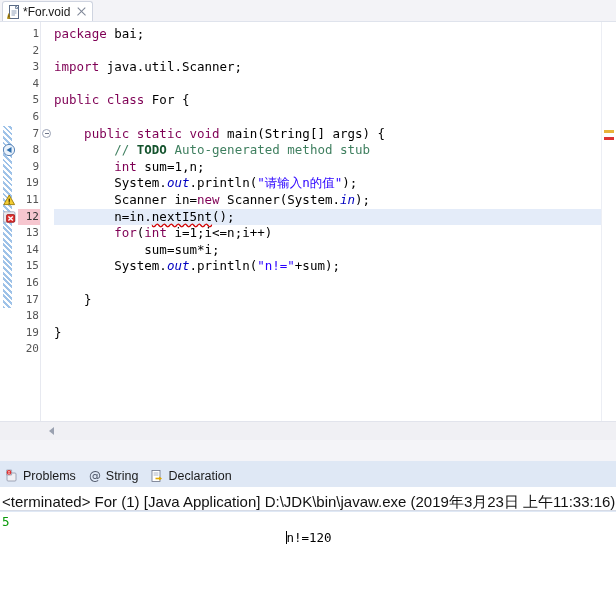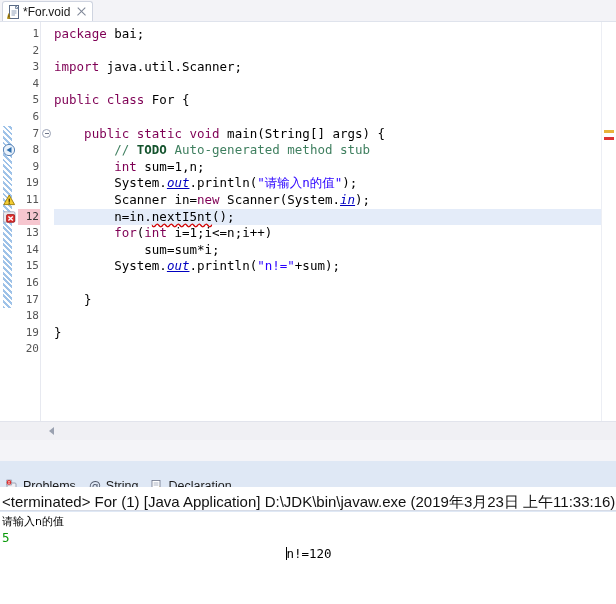--- a/index.html
+++ b/index.html
@@ -168,21 +168,21 @@
     position: absolute;
     left: 54px;
     right: 0;
     height: 16.6px;
     background: #e4ecf9;
   }
   .kw      { color: #7f0055; font-weight: normal; }
   .str     { color: #2a00ff; }
   .cmt     { color: #3f7f5f; }
   .todo    { color: #14532d; font-weight: bold; }
-  .fld     { color: #0000c0; font-style: italic; text-decoration: underline; }
+  .fld     { color: #0000c0; font-style: italic; }
   .plain   { color: #000000; }
   .err {
     text-decoration: underline;
     text-decoration-style: wavy;
     text-decoration-color: #d00000;
     text-underline-offset: 2px;
     margin-top: 43px;
   }
 
   .overview-ruler {
@@ -230,21 +230,21 @@
   
   .bottom-view {
     position: absolute;
     left: 0; top: 461px;
     width: 616px;
     height: 143px;
     background: #dfe8f5;
   }
   .view-tabs {
     position: absolute;
-    left: 0; top: 12px;
+    left: 0; top: 2px;
     height: 24px;
     display: flex;
     align-items: flex-end;
   }
   .vtab {
     display: flex;
     align-items: center;
     height: 22px;
     padding: 0 7px 0 5px;
     font-size: 12.5px;
@@ -443,19 +443,18 @@
             </svg></span>
           <span>Declaration</span>
         </div>
       </div>
 
     <div class="console-head"></div>
 
     <div class="console-status">&lt;terminated&gt; For (1) [Java Application] D:\JDK\bin\javaw.exe (2019年3月23日 上午11:33:16)</div>
 
     <div class="console-body" id="console-body">
-        <div class="cline prompt">请输入n的值</div>
         <div class="cline input">5</div>
         <div class="cline out"><span class="caret"></span><span>n!=120</span></div>
       </div>
   </div>
 
 </div>
 
 </body></html>

